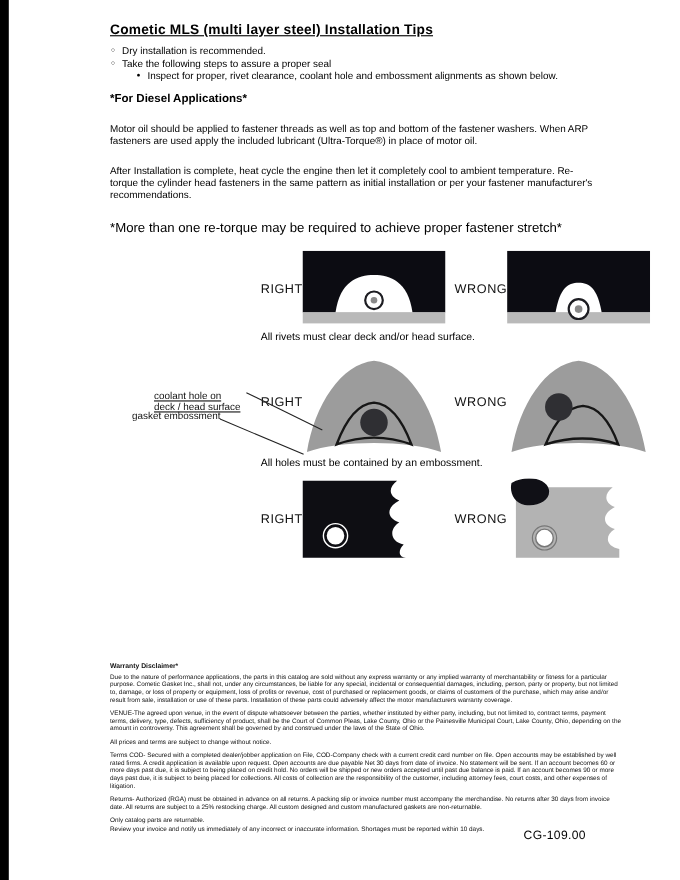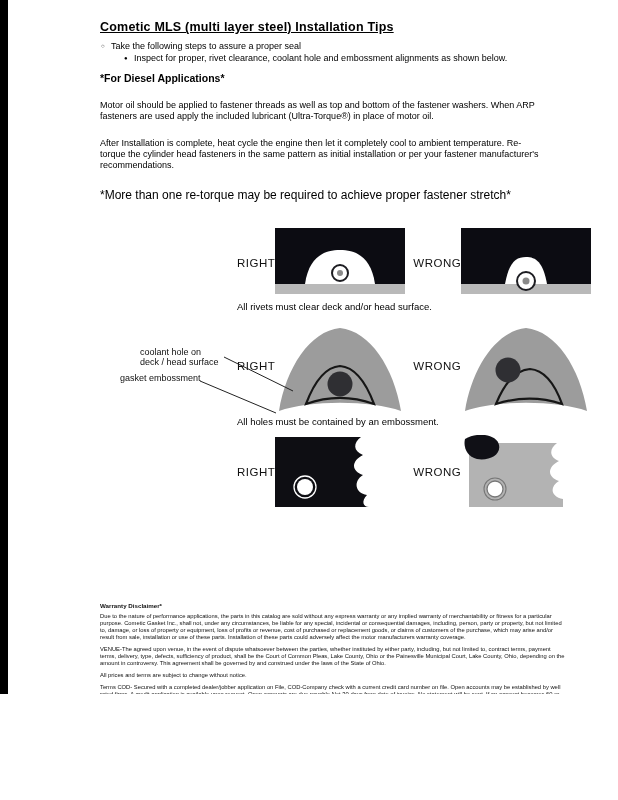--- a/index.html
+++ b/index.html
@@ -1,18 +1,18 @@
 <!DOCTYPE html>
 <html><head>
 <meta charset="utf-8">
 <style>
   * { margin:0; padding:0; box-sizing:border-box; }
   html,body { background:#ffffff; }
   .page {
-    position:relative; width:618px; height:694px; background:#ffffff;
+    position:relative; width:618px; height:800px; background:#ffffff;
     font-family:"Liberation Sans", sans-serif; color:#000; overflow:hidden;
   }
   .bleed { position:absolute; left:0; top:0; width:8px; height:800px; background:#000; }
 
   .content { position:absolute; left:100px; top:20px; width:482px; }
   .title { font-size:12.5px; font-weight:bold; text-decoration:underline; letter-spacing:.2px; margin-bottom:7px; }
 
   ul.tips { list-style:none; font-size:9px; line-height:11.5px; }
   ul.tips > li { padding-left:11px; position:relative; }
   ul.tips > li::before { content:"○"; position:absolute; left:1px; top:0; font-size:6px; line-height:11.5px; }
@@ -27,39 +27,40 @@
   .figsec { position:absolute; left:100px; top:228px; width:482px; }
   .fig-block { position:relative; }
   .fig-row { display:flex; gap:8px; margin-left:137px; }
   .fig-col { display:flex; flex-direction:row; align-items:center; }
   .fig-header { font-size:11.5px; line-height:13px; letter-spacing:.5px; color:#111; }
   .panel { display:block; }
   .fig-caption { font-size:9.5px; line-height:11.5px; margin-left:137px; margin-top:3px; margin-bottom:8px; }
   .cap-narrow { max-width:238px; }
 
   .ann { position:absolute; font-size:9px; line-height:10.5px; color:#111; }
-  .ann-a { left:40px; top:26px; }
+  .ann-a { left:40px; top:34px;text-decoration:underline; }
   .ann-b { left:20px; top:52px; }
   .leader { position:absolute; left:0; top:0; pointer-events:none; }
 
   .warranty { position:absolute; left:100px; top:602px; width:466px; font-size:5.8px; line-height:7px; color:#111; }
   .warranty .w-head { font-size:6.2px; font-weight:bold; margin-bottom:4px; }
   .warranty p { margin-bottom:5px; }
   .docnum { position:absolute; left:476px; top:754px; font-size:11px; letter-spacing:.3px; }
 </style>
 </head>
 <body>
 
 <div class="page">
   <div class="bleed"></div>
 
   <div class="content">
     <h1 class="title">Cometic MLS (multi layer steel) Installation Tips</h1>
 
     <ul class="tips">
+      <li>Dry installation is recommended.</li>
       <li>
         <span>Take the following steps to assure a proper seal</span>
         <ul class="subtips">
           <li>Inspect for proper, rivet clearance, coolant hole and embossment alignments as shown below.</li>
         </ul>
       </li>
     </ul>
 
     <h2 class="diesel-heading">*For Diesel Applications*</h2>
     <p class="para">Motor oil should be applied to fastener threads as well as top and bottom of the fastener washers. When ARP fasteners are used apply the included lubricant (Ultra-Torque®) in place of motor oil.</p>

